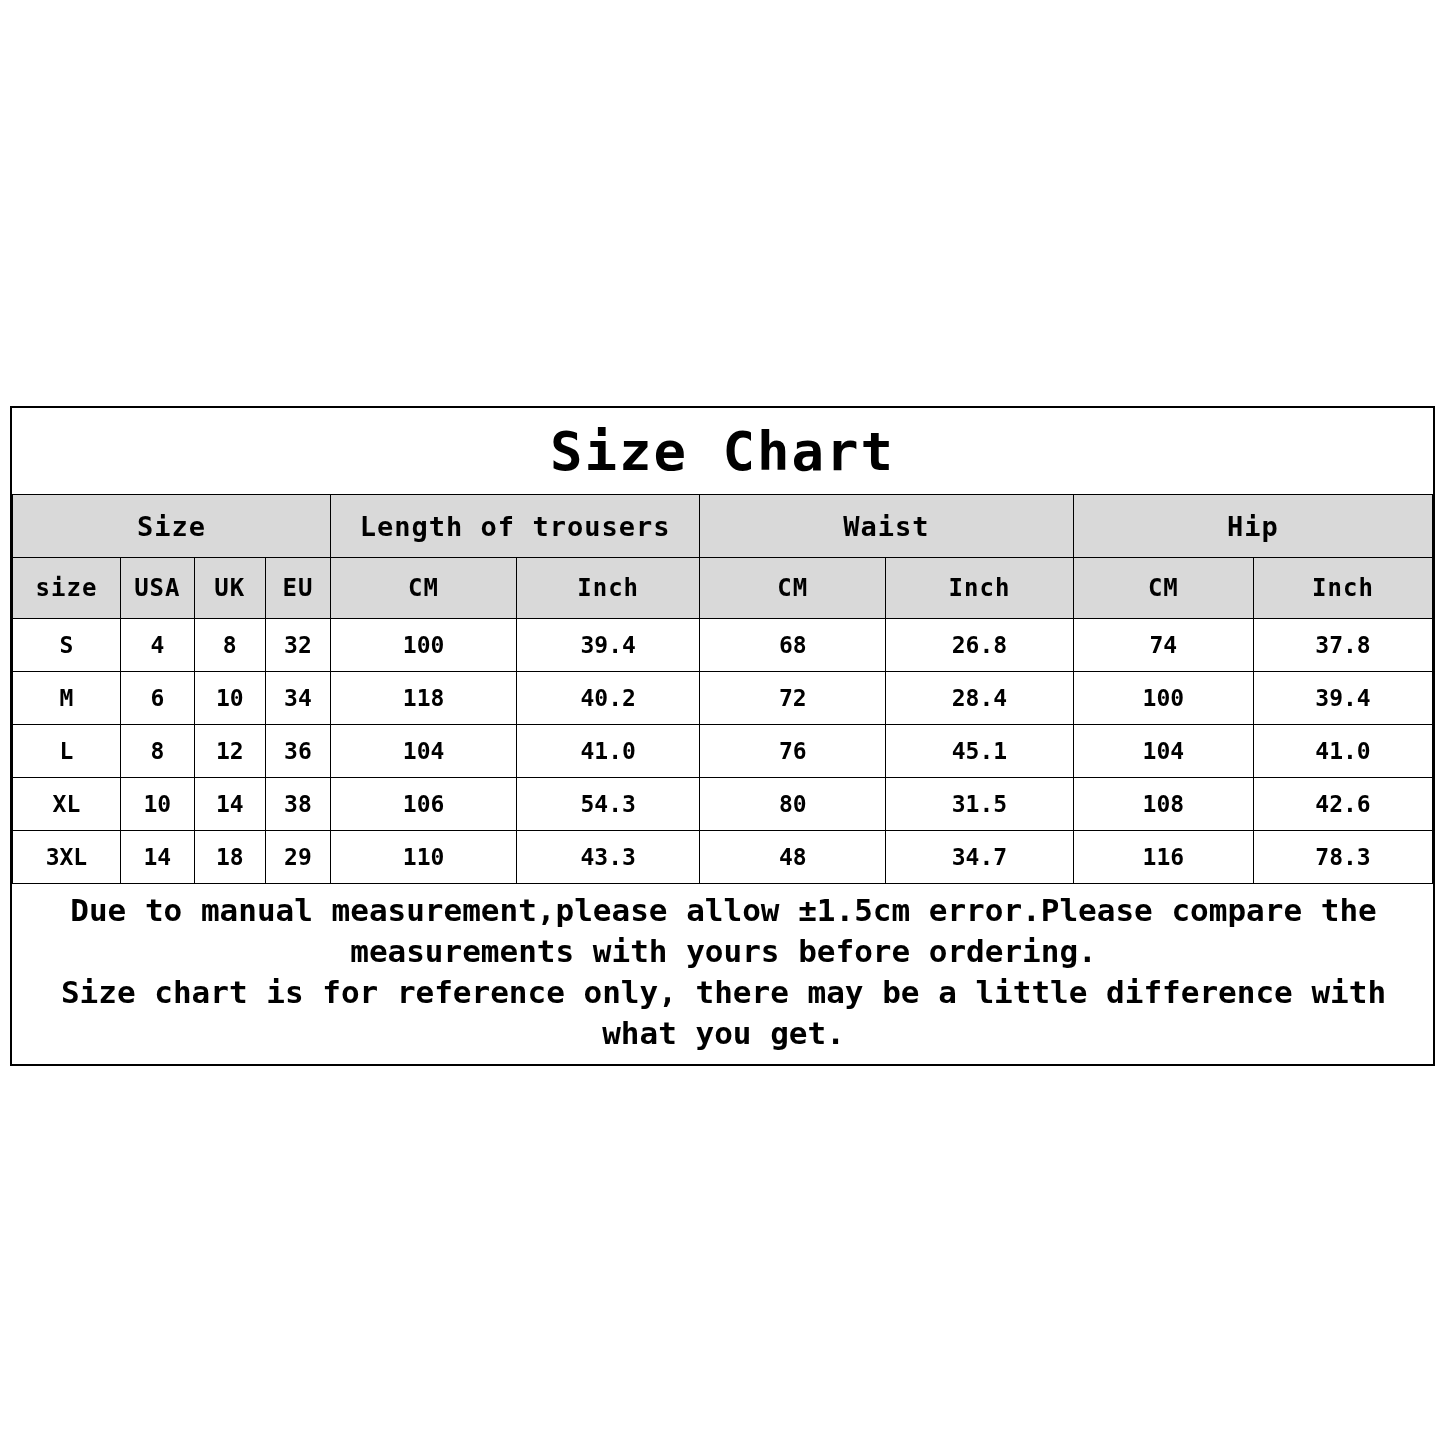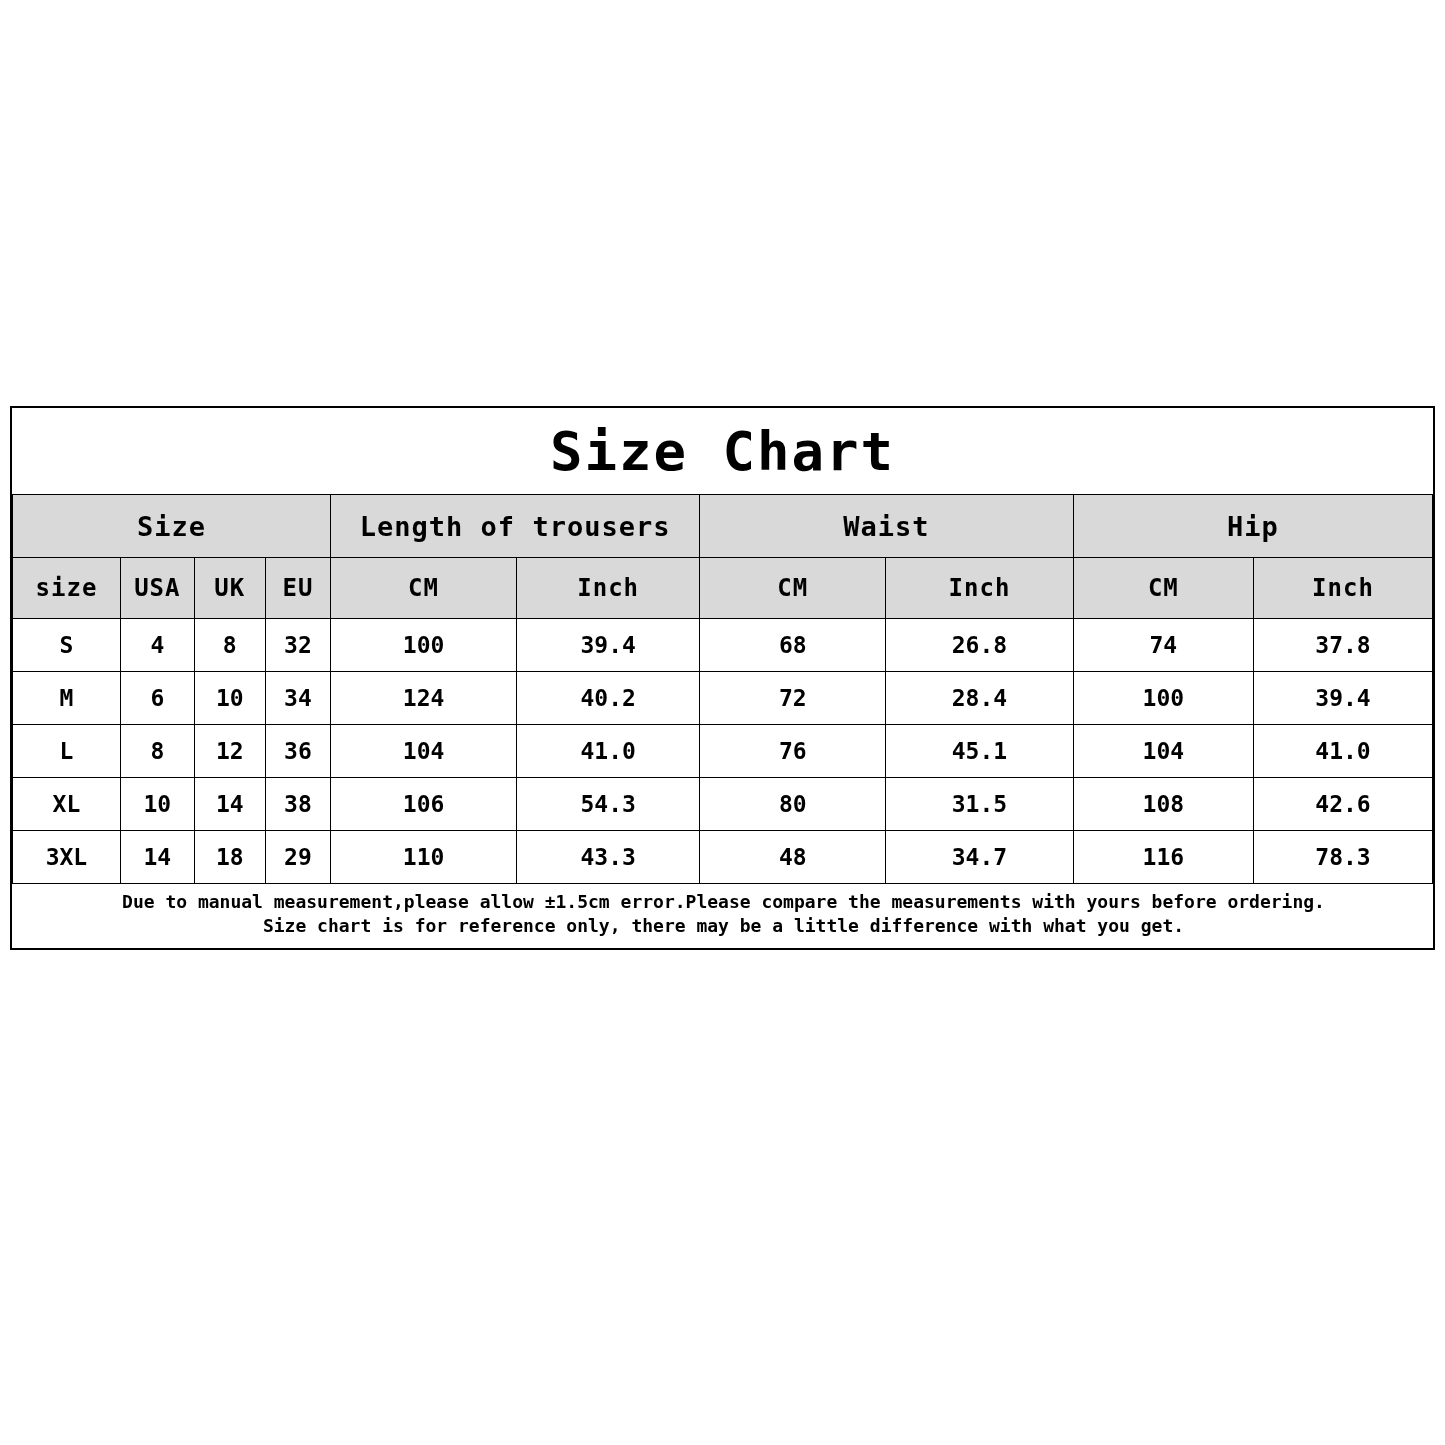--- a/index.html
+++ b/index.html
@@ -64,21 +64,21 @@
   }
   .data-row td {
     background: #ffffff;
     font-size: 23px;
     height: 52px;
   }
   .note-cell {
     border: none !important;
     border-top: 1px solid #000000 !important;
     text-align: right;
-    font-size: 18px;
+    font-size: 31px;
     line-height: 1.32;
     padding: 6px 6px 10px 8px !important;
     background: #ffffff;
     font-weight: bold;
     white-space: pre-wrap;
   }
 </style>
 </head>
 <body>
 
@@ -130,21 +130,21 @@
           <td>68</td>
           <td>26.8</td>
           <td>74</td>
           <td>37.8</td>
         </tr>
         <tr class="data-row">
           <td>M</td>
           <td>6</td>
           <td>10</td>
           <td>34</td>
-          <td>124</td>
+          <td>118</td>
           <td>40.2</td>
           <td>72</td>
           <td>28.4</td>
           <td>100</td>
           <td>39.4</td>
         </tr>
         <tr class="data-row">
           <td>L</td>
           <td>8</td>
           <td>12</td>

